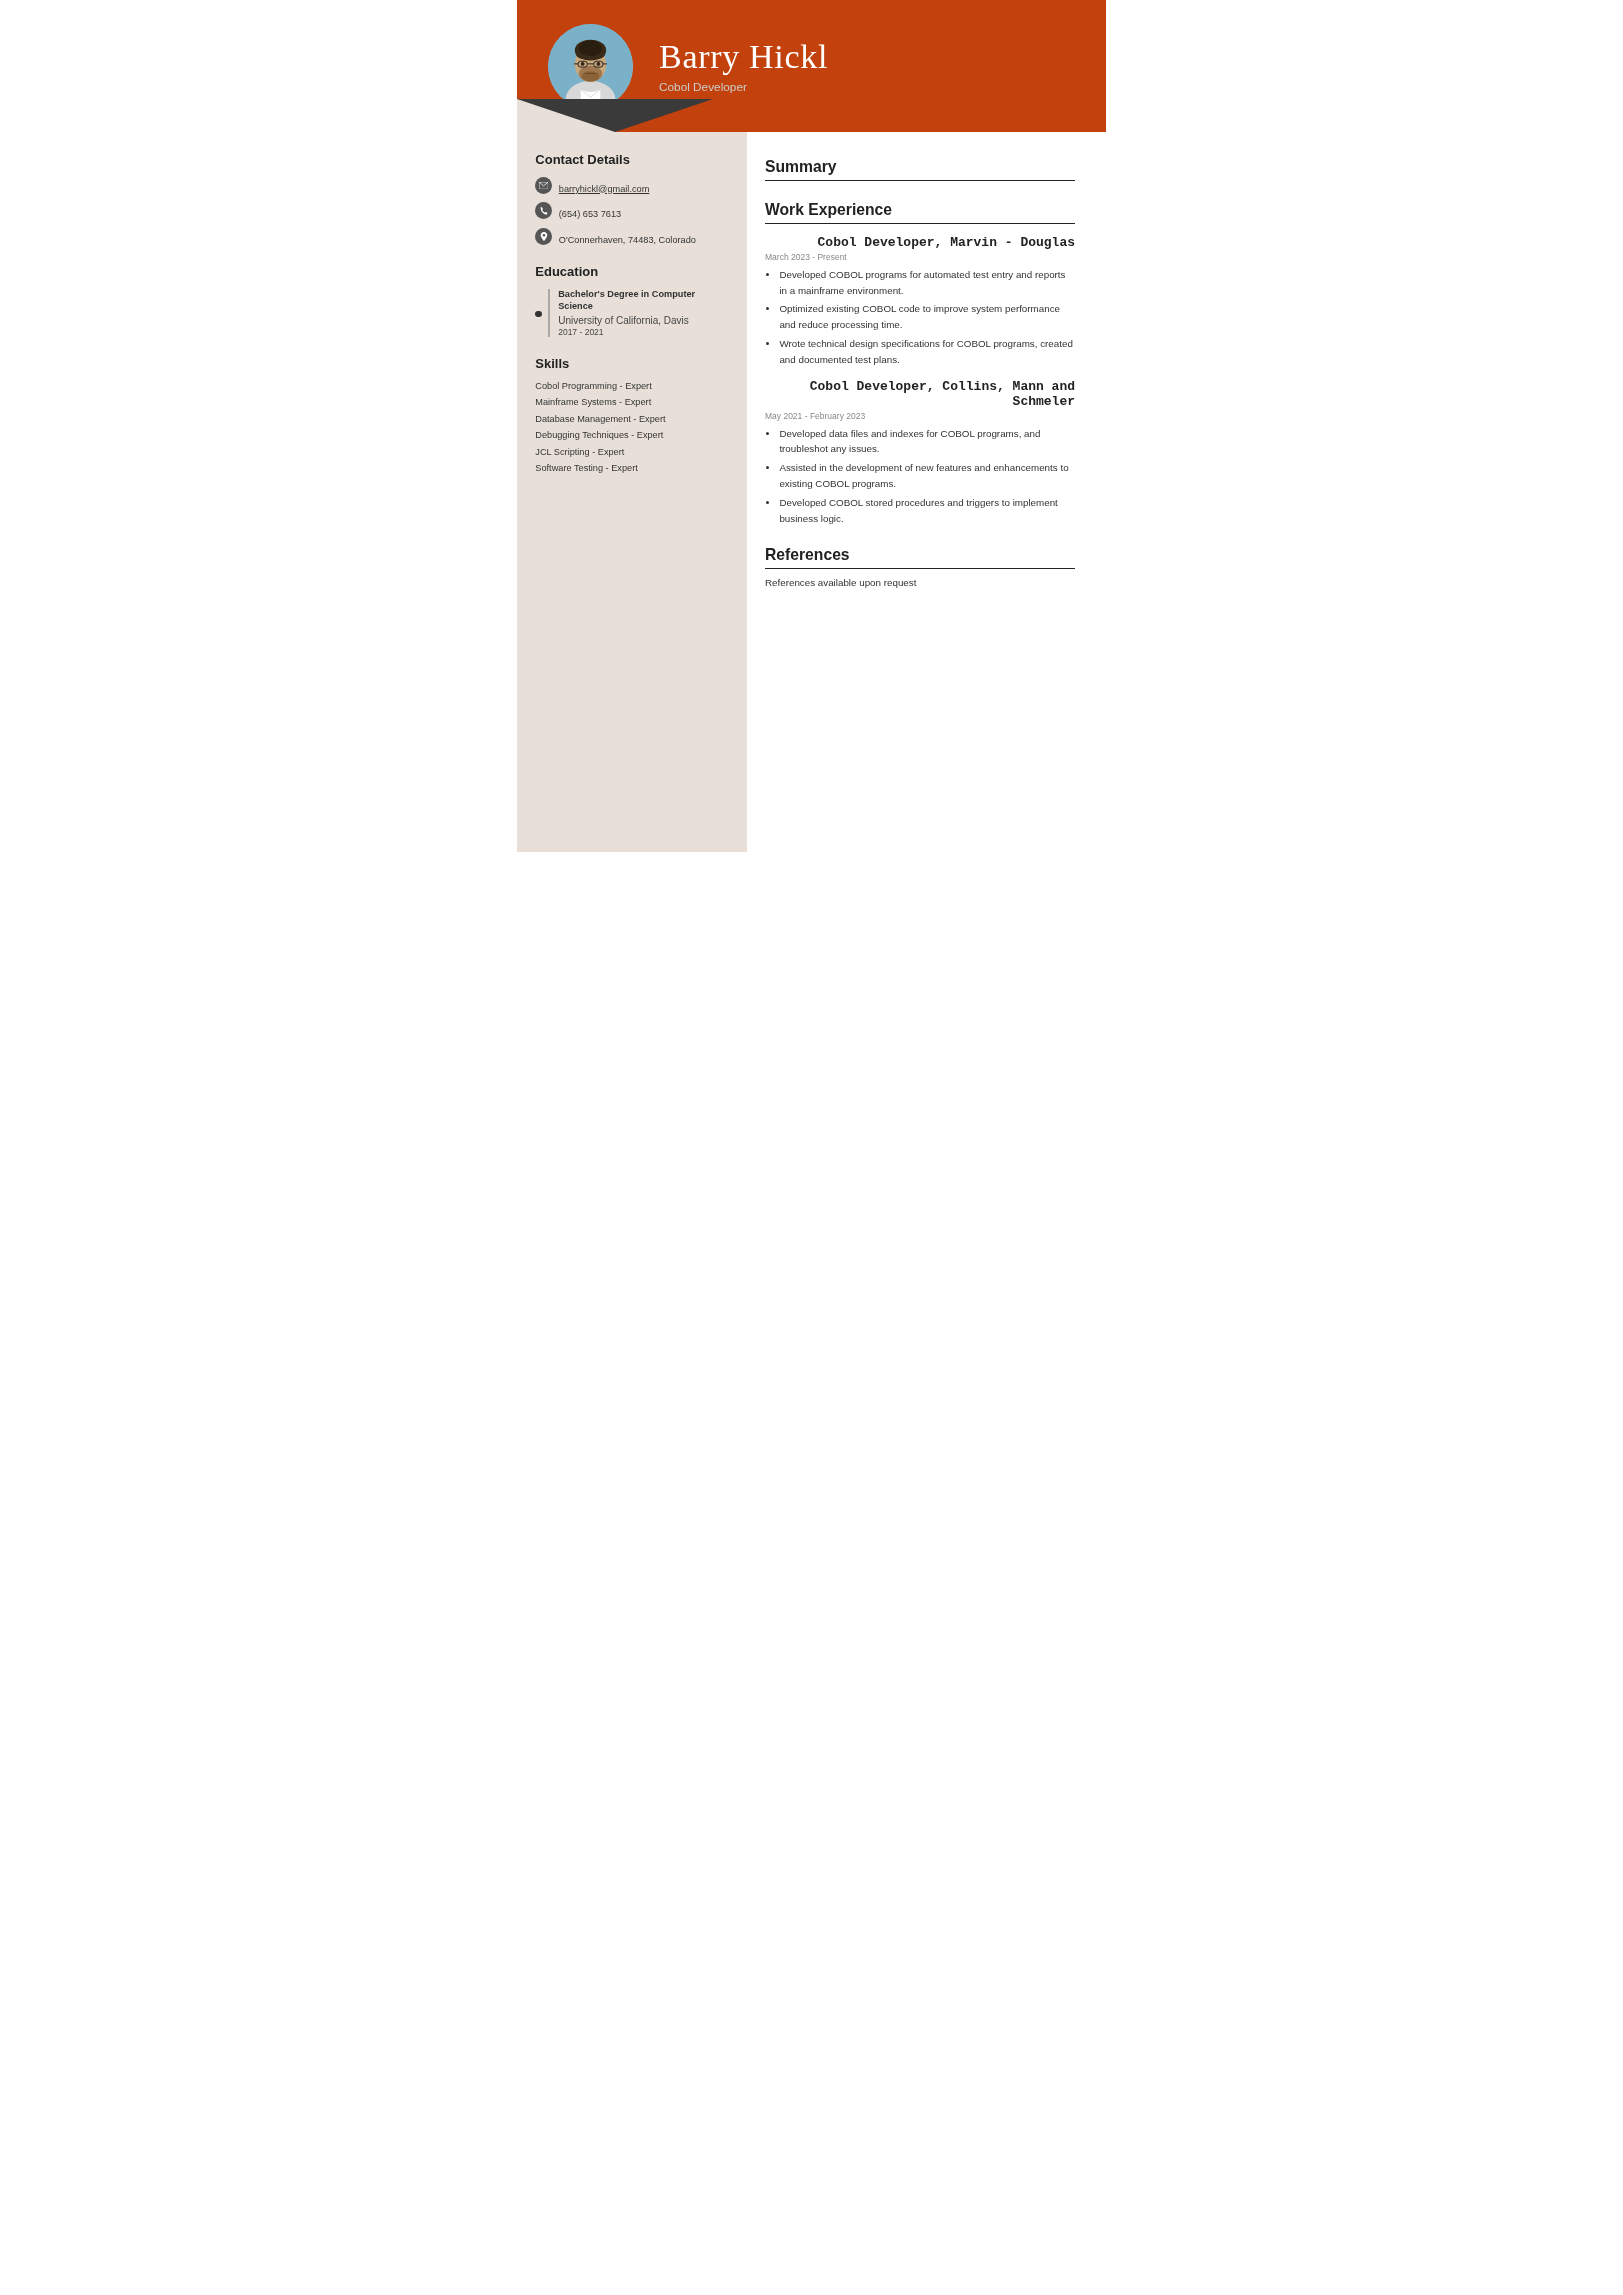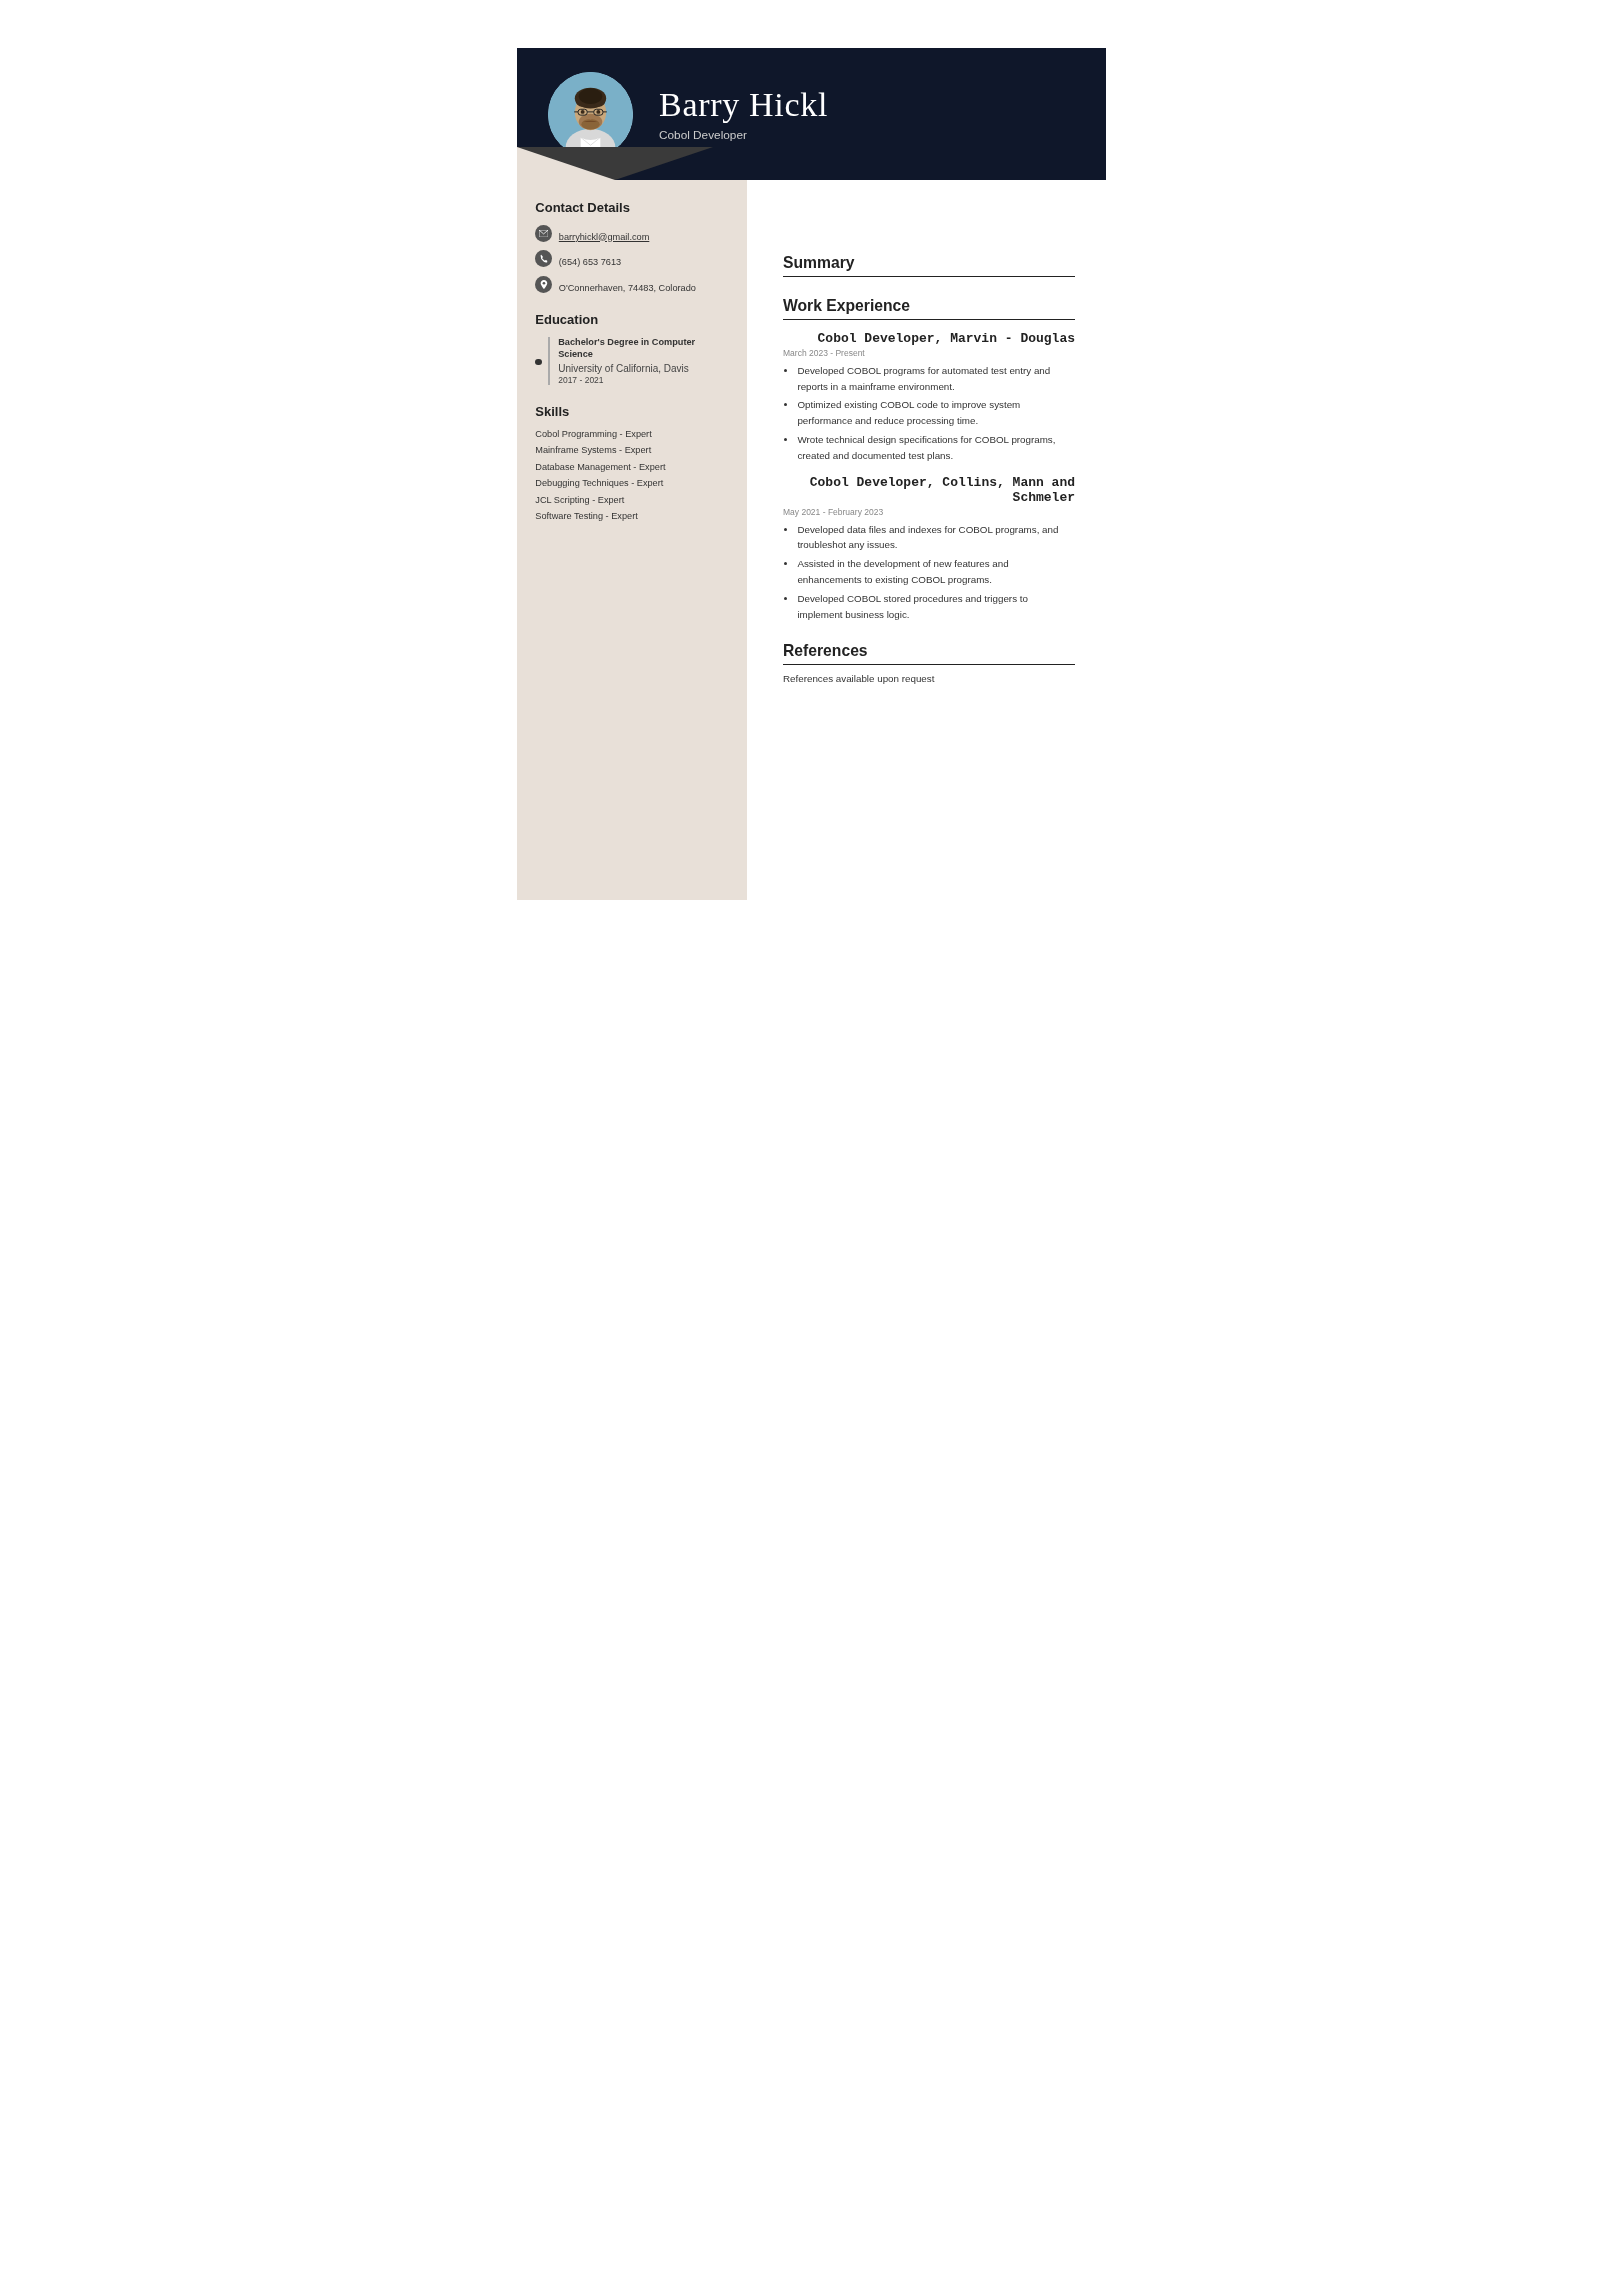--- a/index.html
+++ b/index.html
@@ -7,27 +7,26 @@
     body {
       font-family: 'Georgia', serif;
       background: #fff;
       width: 589px;
       min-height: 832px;
       margin: 0 auto;
     }
 
     
     .header {
-      background: #0f172a;
+      background: #c2410c;
       display: flex;
       align-items: center;
       padding: 23.6px 31px 23.6px 31px;
       min-height: 105px;
       position: relative;
-      margin-top: 48px;
     }
 
     .avatar-wrap {
       width: 85px;
       height: 85px;
       border-radius: 50%;
       overflow: hidden;
       flex-shrink: 0;
       margin-right: 26px;
       background: #7ab0c8;
@@ -91,23 +90,22 @@
       border-left: 98px solid #e8e0d8;
       border-right: 98px solid transparent;
       border-top: 33px solid #3a3a3a;
       position: absolute;
       top: -33px;
       left: 0;
     }
 
     .right-col {
       flex: 1;
-      padding: 26px 31px 26px 36px;
+      padding: 26px 31px 26px 18px;
       background: #fff;
-      margin-top: 48px;
     }
 
     
     .section-title-left {
       font-size: 13px;
       font-weight: bold;
       color: #222;
       margin-bottom: 9.2px;
       margin-top: 19.6px;
       font-family: Arial, sans-serif;

